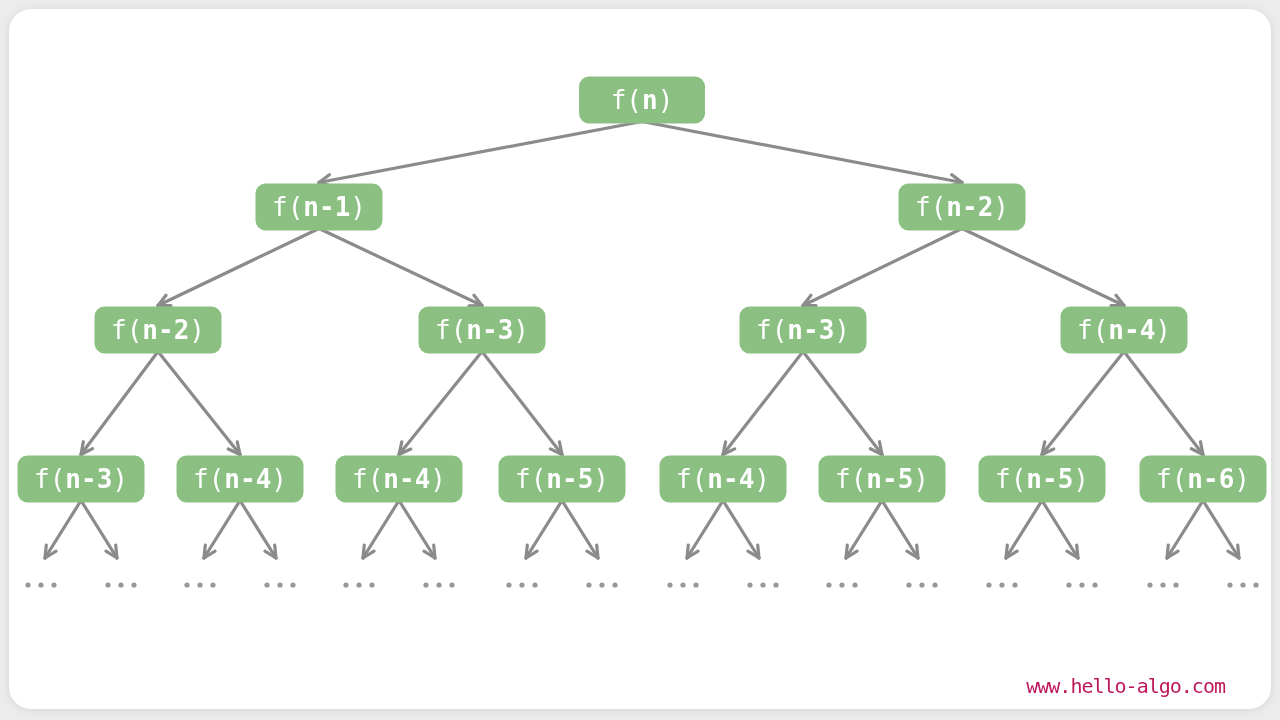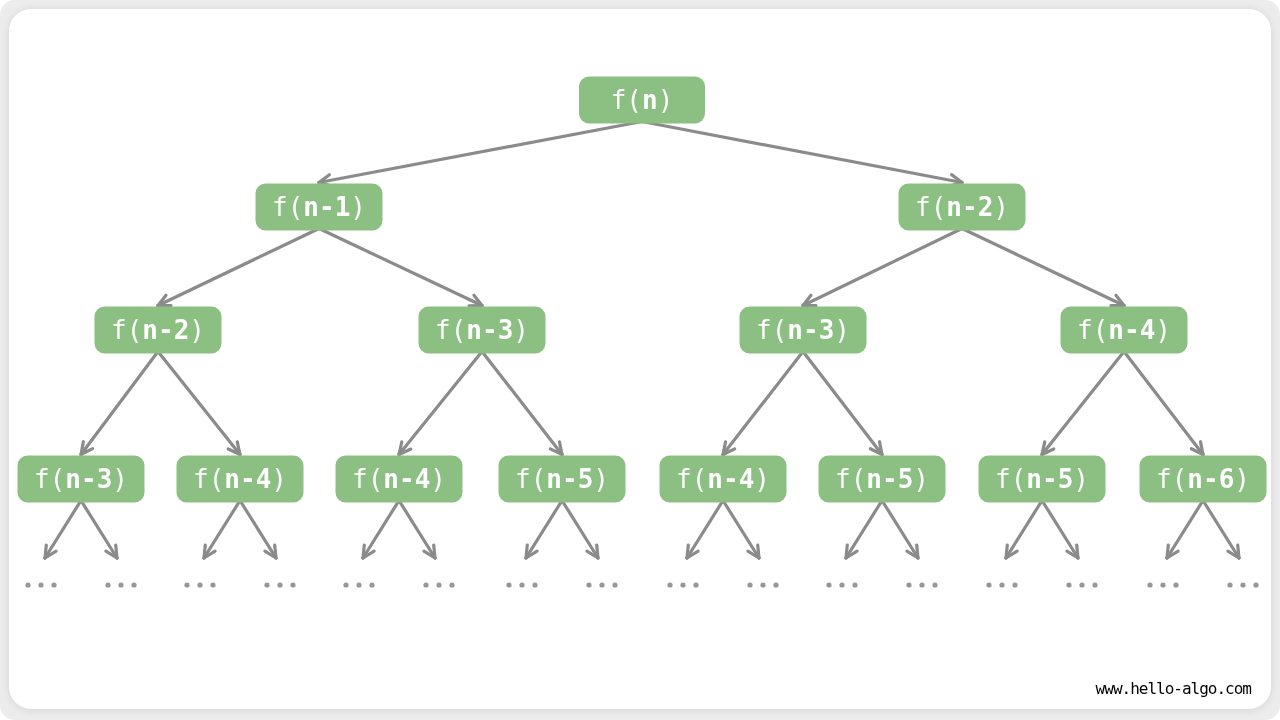--- a/index.html
+++ b/index.html
@@ -3,33 +3,32 @@
 <meta charset="utf-8">
 <style>
   html, body { margin: 0; padding: 0; }
   body {
     width: 1280px; height: 720px; overflow: hidden;
     font-family: "DejaVu Sans Mono", monospace;
   }
   .page {
     position: relative; width: 1280px; height: 720px;
     background: #ececec;
-    border-radius: 15px;
   }
   .card {
     position: absolute; left: 9px; top: 9px; right: 9px; bottom: 11px;
     background: #ffffff; border-radius: 22px;
     box-shadow: 0 1px 8px rgba(0,0,0,0.10);
   }
   .diagram-svg {
     position: absolute; left: 0; top: 0; width: 1280px; height: 720px;
   }
   .watermark {
-    position: absolute; right: 29px; bottom: 22px;
-    font-size: 16px; letter-spacing: -1px; color: #000000;
+    position: absolute; right: 55px; bottom: 22px;
+    font-size: 20px; letter-spacing: -1px; color: #be185d;
     font-family: "DejaVu Sans Mono", monospace;
     user-select: none;
   }
 </style>
 </head>
 <body>
 
 <div class="page">
   <div class="card"></div>
   <svg class="diagram-svg" id="tree-svg" viewBox="0 0 1280 720">

